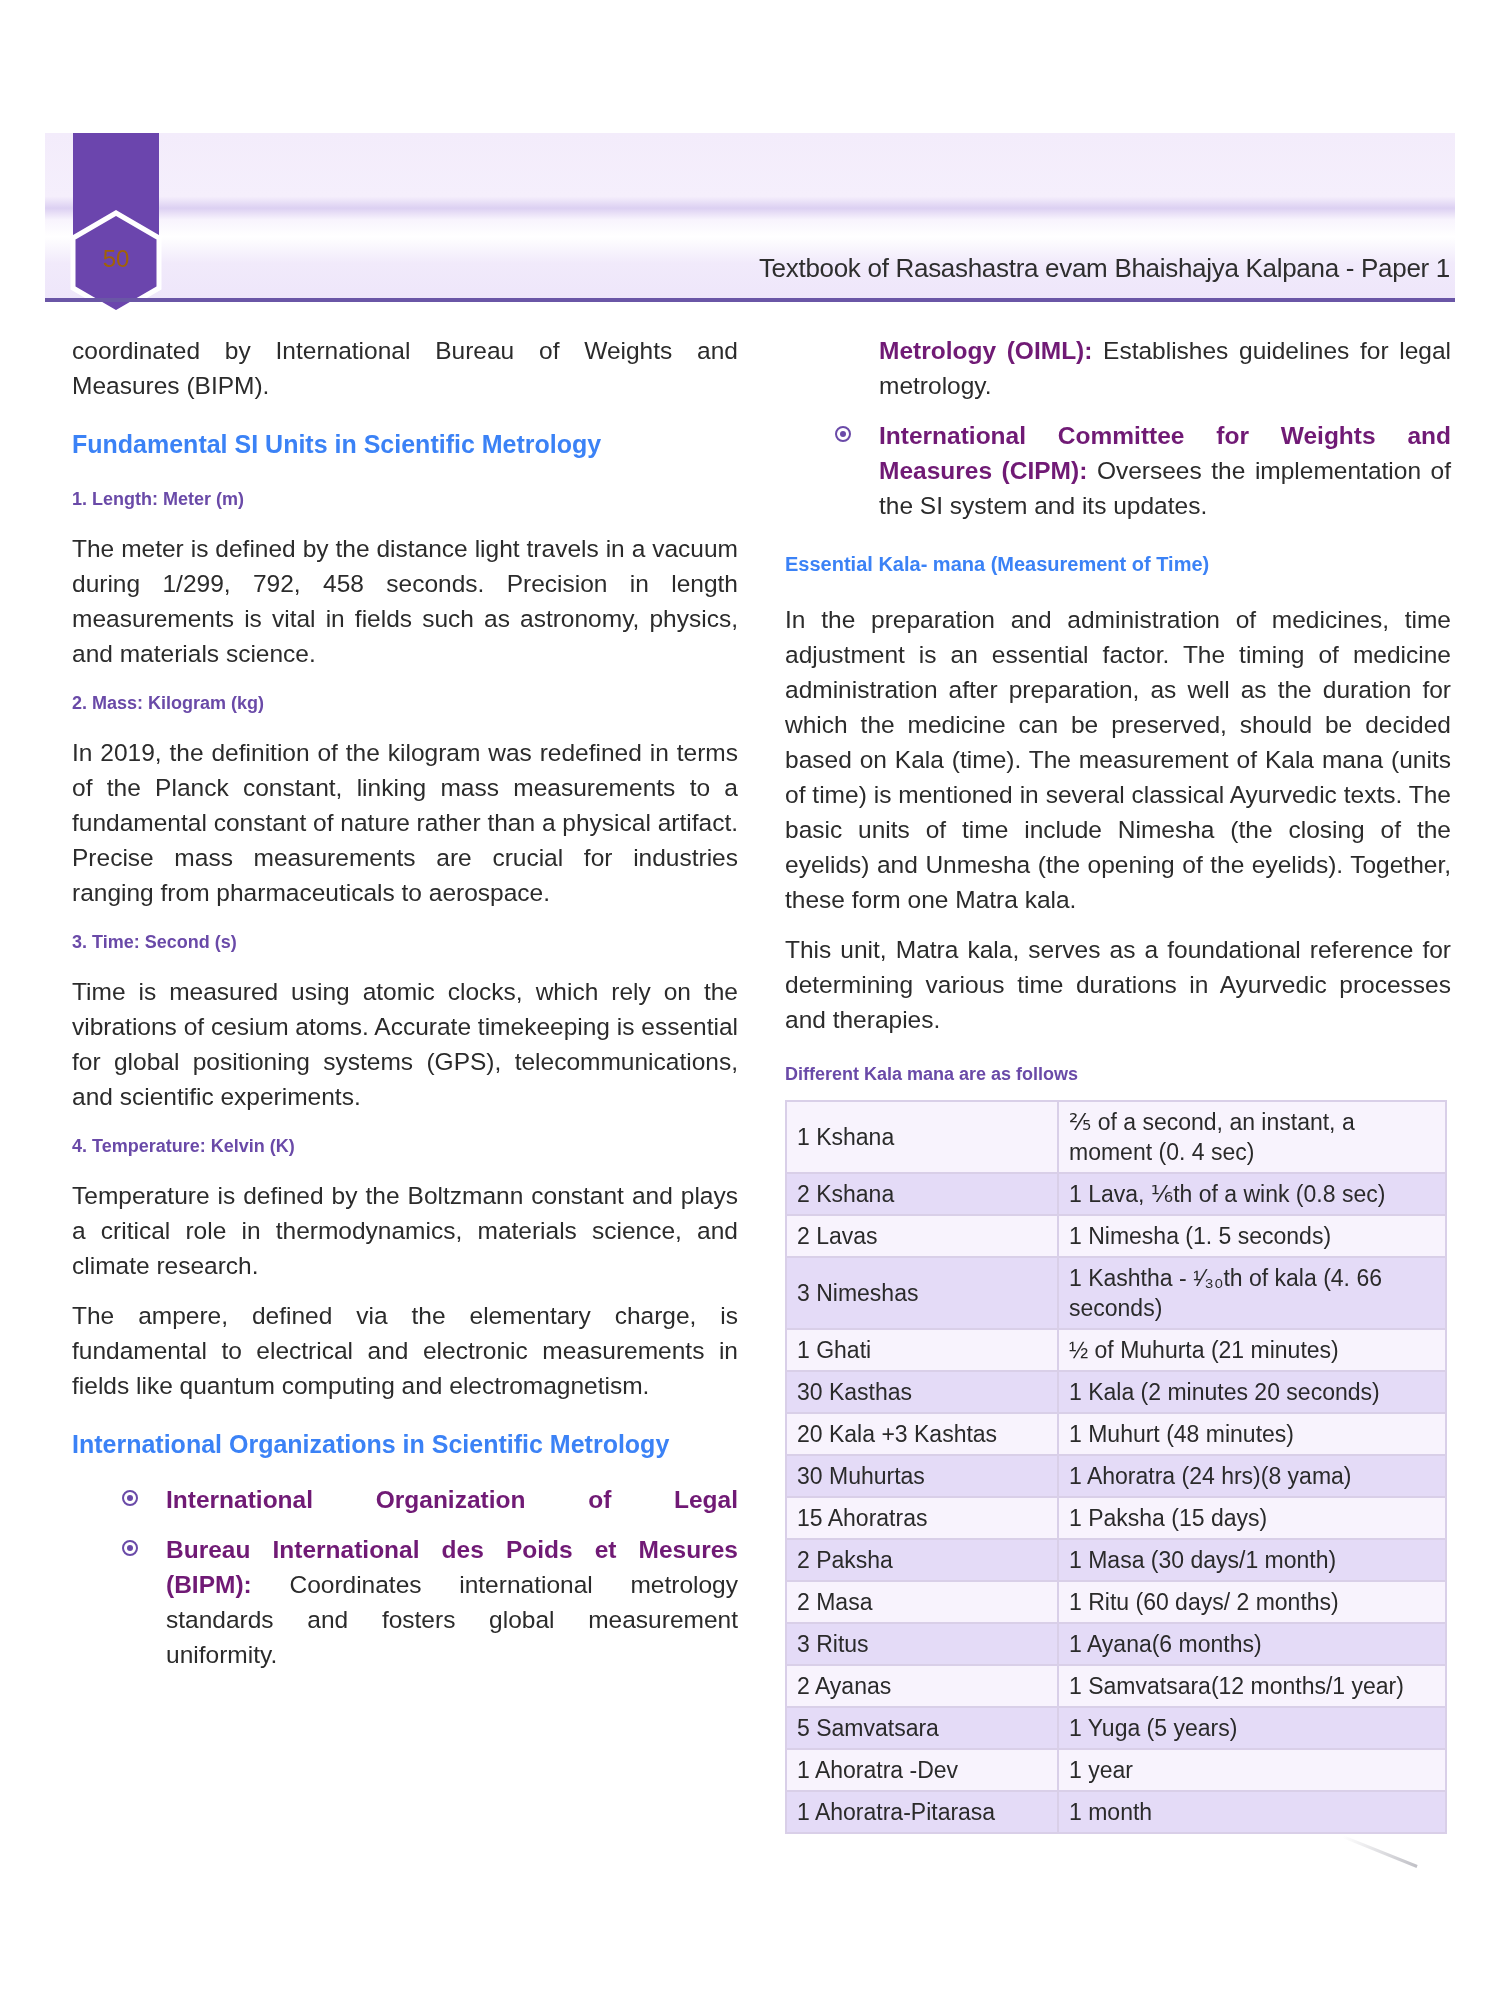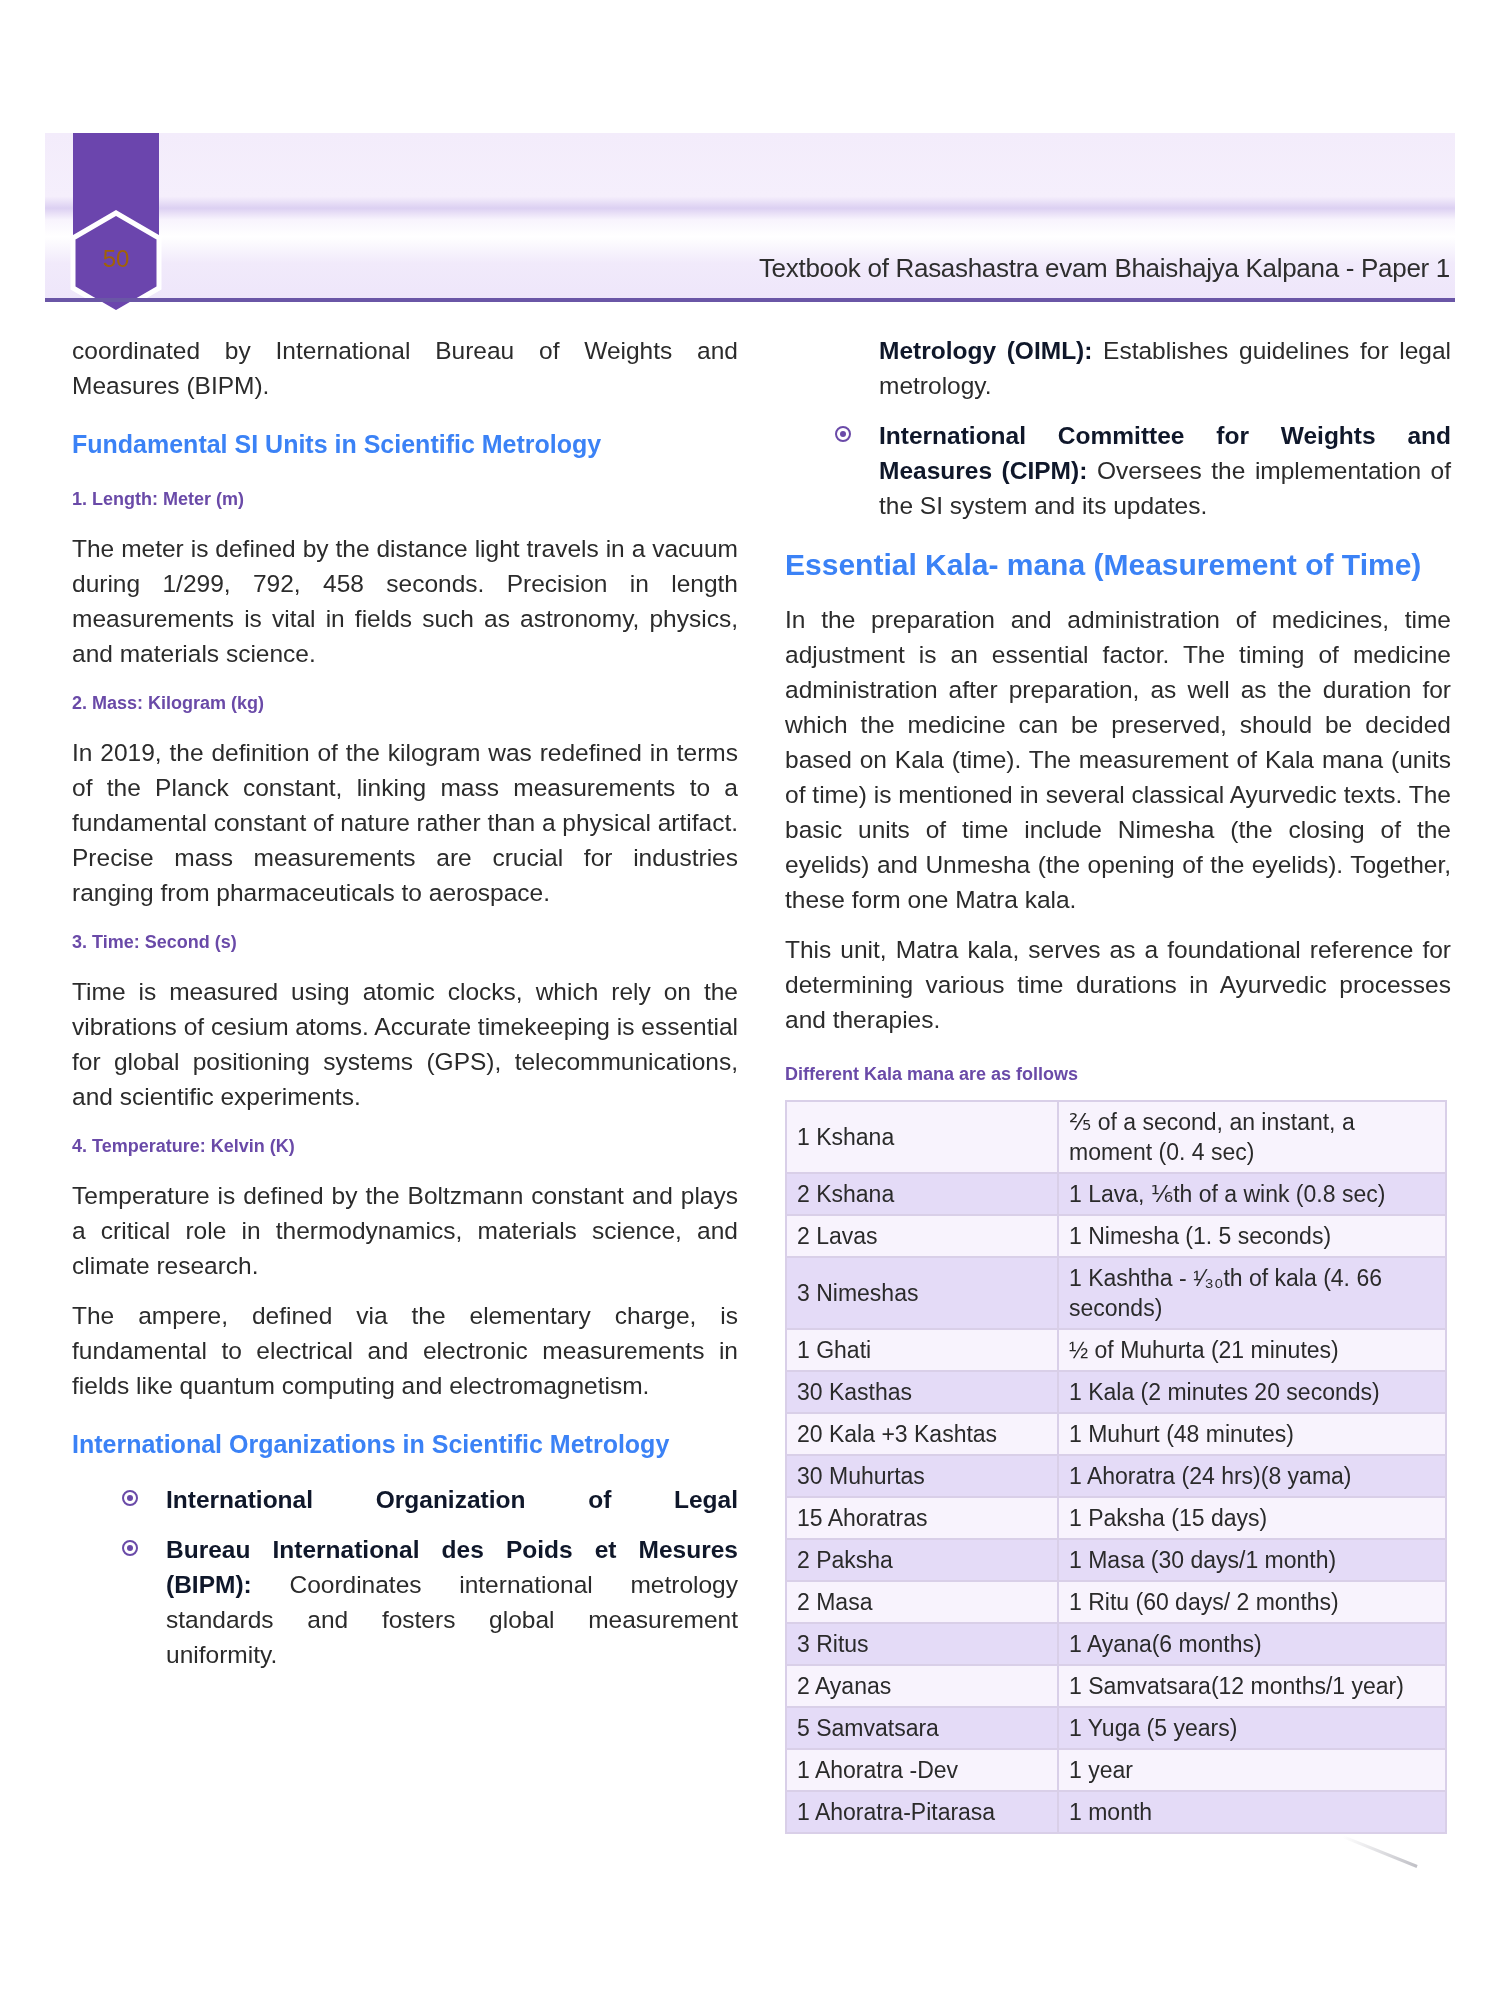--- a/index.html
+++ b/index.html
@@ -49,21 +49,21 @@
     position: relative; padding-left: 94px; margin-bottom: 15px; text-align: justify;
   }
   .bullet-icon {
     position: absolute; left: 50px; top: 8px; width: 16px; height: 16px;
     border: 2px solid #6a4aa8; border-radius: 50%; box-sizing: border-box;
   }
   .bullet-icon::after {
     content: ""; position: absolute; left: 3px; top: 3px; width: 6px; height: 6px;
     border-radius: 50%; background: #6a4aa8;
   }
-  .term { color: #0f172a; font-weight: bold; }
+  .term { color: #701a75; font-weight: bold; }
   .cont { padding-left: 94px; text-align: justify; margin-bottom: 15px; }
   table.kala {
     border-collapse: collapse; width: 662px; font-size: 23px; line-height: 30px;
     margin-top: 4px;
   }
   table.kala td {
     border: 2px solid #d9cfe8; padding: 5px 10px; vertical-align: middle; color: #2a2a2a;
   }
   table.kala td.c1 { width: 250px; }
   table.kala tr:nth-child(odd) td { background: #f8f3fd; }
@@ -119,21 +119,21 @@
 
 <div class="col col-right">
   <div class="cont">
     <span class="term">Metrology (OIML):</span><span> Establishes guidelines for legal metrology.</span>
   </div>
   <div class="bullet-item" style="margin-bottom:24px">
     <span class="bullet-icon"></span>
     <span class="term">International Committee for Weights and Measures (CIPM):</span><span> Oversees the implementation of the SI system and its updates.</span>
   </div>
 
-  <div class="h-section" style="font-size:30px">Essential Kala- mana (Measurement of Time)</div>
+  <div class="h-section" style="font-size:20px">Essential Kala- mana (Measurement of Time)</div>
   <p>In the preparation and administration of medicines, time adjustment is an essential factor. The timing of medicine administration after preparation, as well as the duration for which the medicine can be preserved, should be decided based on Kala (time). The measurement of Kala mana (units of time) is mentioned in several classical Ayurvedic texts. The basic units of time include Nimesha (the closing of the eyelids) and Unmesha (the opening of the eyelids). Together, these form one Matra kala.</p>
   <p style="margin-bottom:20px">This unit, Matra kala, serves as a foundational reference for determining various time durations in Ayurvedic processes and therapies.</p>
 
   <div class="h-sub" style="margin-bottom:8px">Different Kala mana are as follows</div>
 
   <table class="kala">
     <tbody>
       <tr>
         <td class="c1">1 Kshana</td>
         <td>⅖ of a second, an instant, a moment (0. 4 sec)</td>

